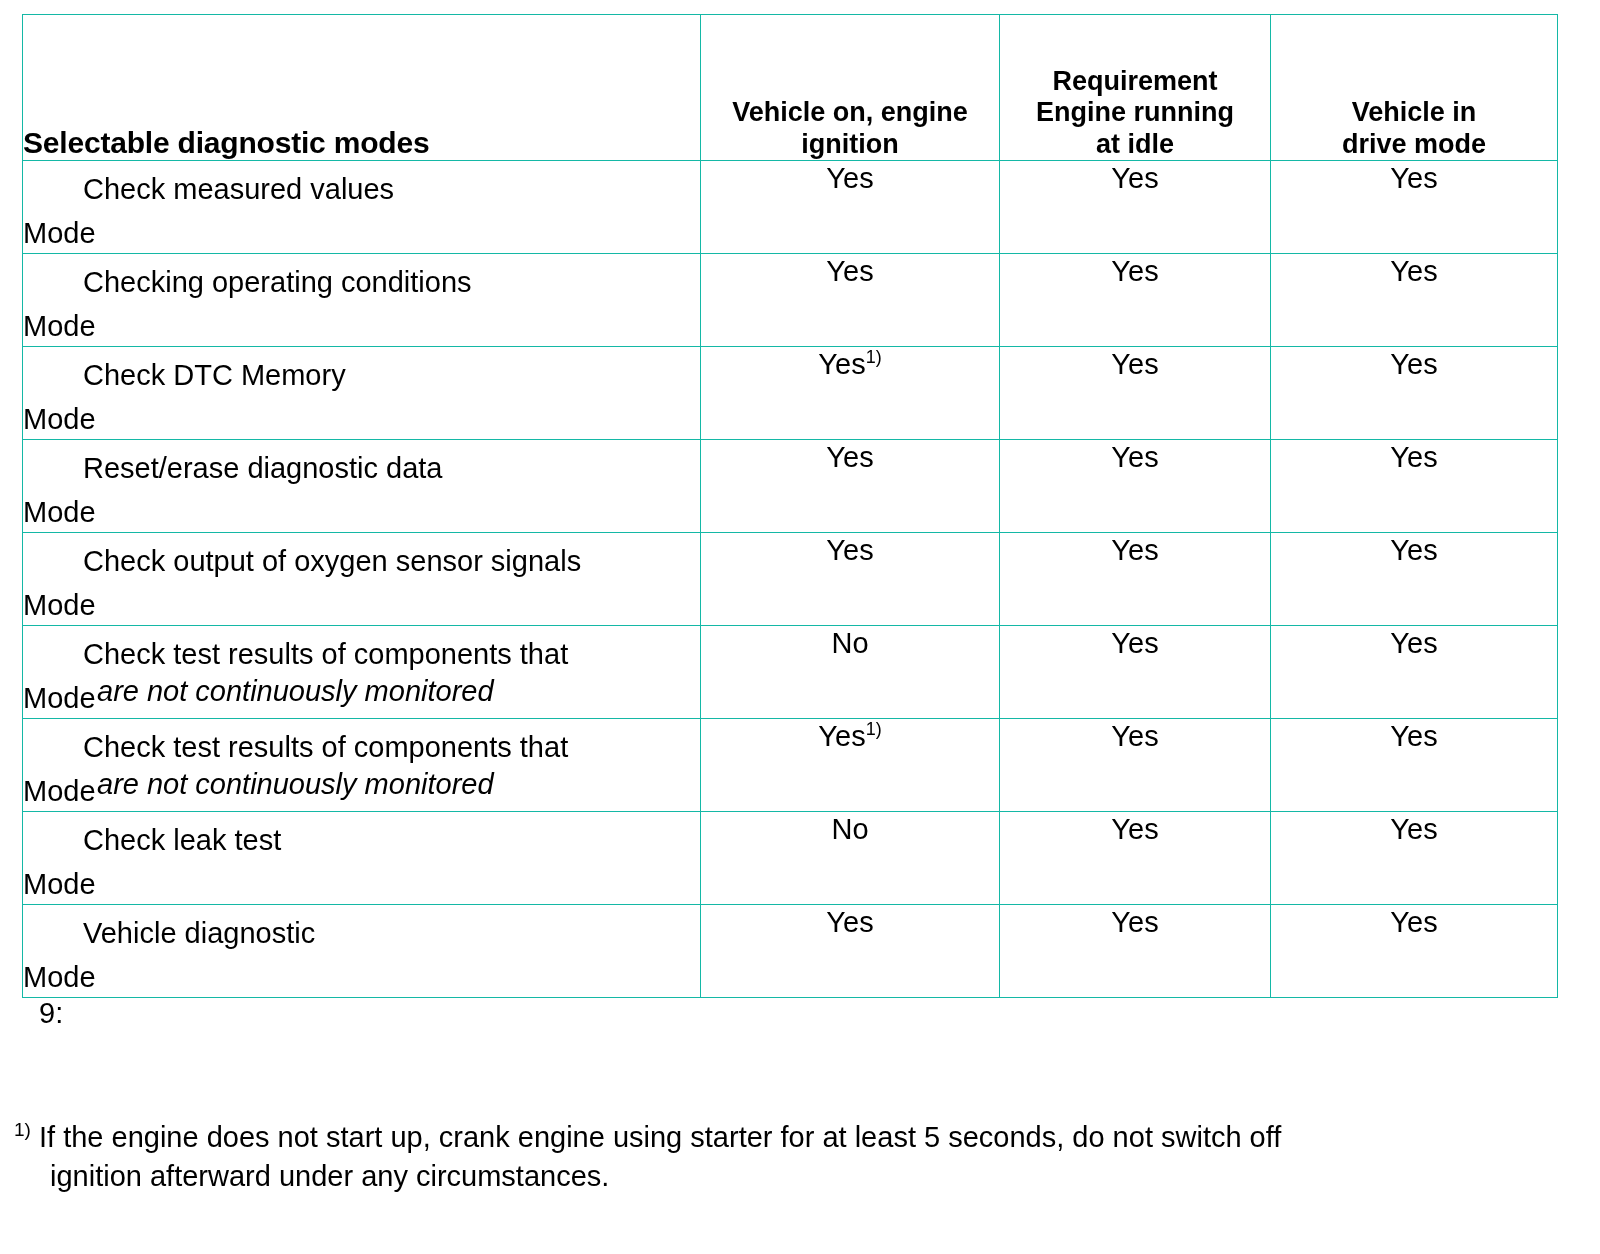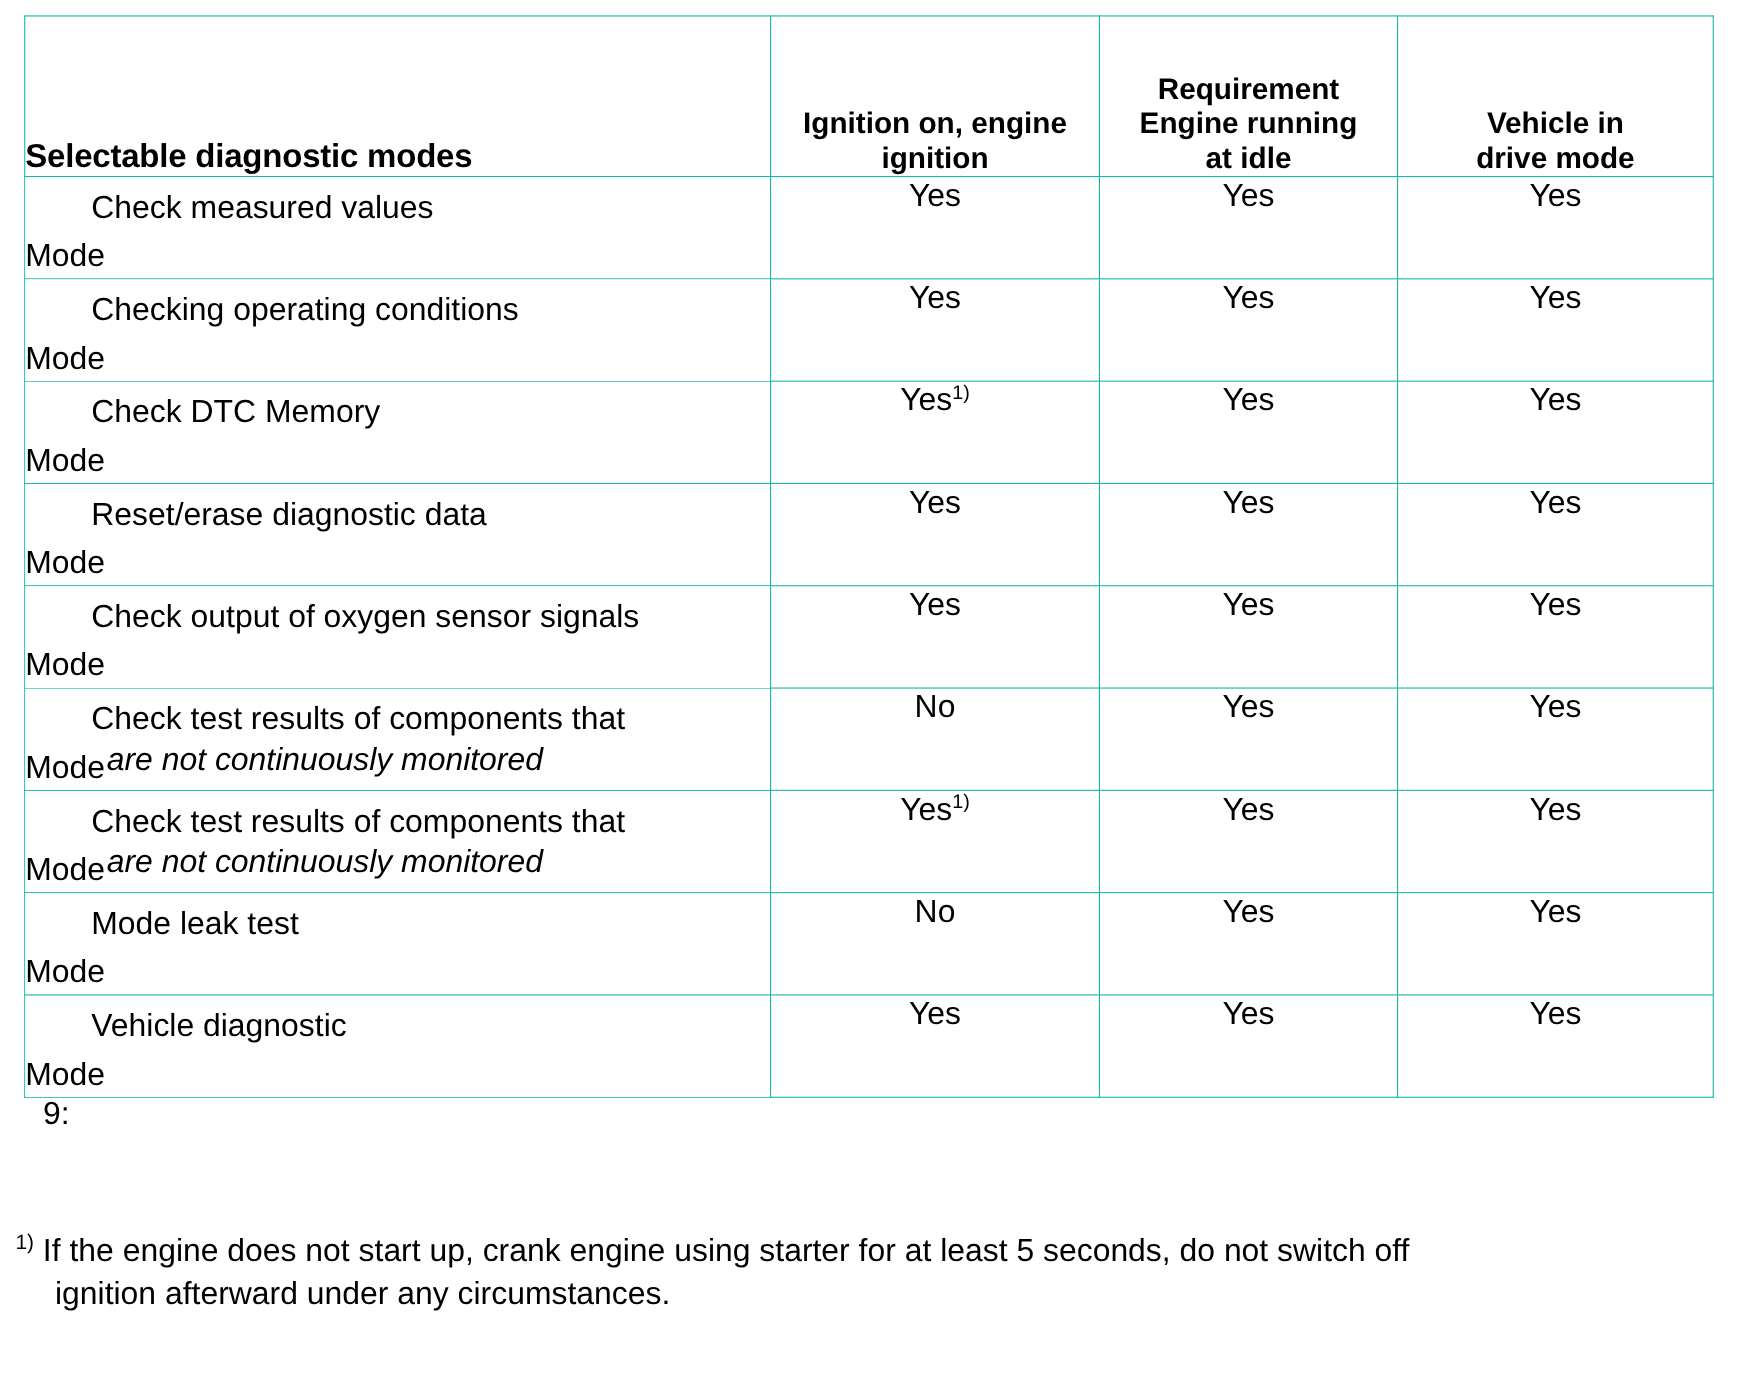--- a/index.html
+++ b/index.html
@@ -141,21 +141,21 @@
       <col class="c-desc">
       <col class="c-ign">
       <col class="c-idle">
       <col class="c-drive">
     </colgroup>
 
     <tbody id="table-body">
       <tr class="head">
         <td class="hdr-title">Selectable diagnostic modes</td>
         <td class="hdr-col">
-          <span>Ignition on, engine</span><br>
+          <span>Vehicle on, engine</span><br>
           <span>ignition</span>
         </td>
         <td class="hdr-col">
           <span class="hdr-req">Requirement</span>
           <span>Engine running</span><br>
           <span>at idle</span>
         </td>
         <td class="hdr-col">
           <span>Vehicle in</span><br>
           <span>drive mode</span>
@@ -244,21 +244,21 @@
           <td class="val-cell"><span>Yes</span><span class="sup">1)</span></td>
           <td class="val-cell"><span>Yes</span></td>
           <td class="val-cell"><span>Yes</span></td>
         </tr>
         <tr class="body-row">
           <td class="mode-cell">
             <span class="mode-label">
               <span class="mode-word">Mode</span>
               <span class="mode-num">8:</span>
             </span>
-            <span class="mode-desc"><span>Mode leak test</span></span>
+            <span class="mode-desc"><span>Check leak test</span></span>
           </td>
           <td class="val-cell"><span>No</span></td>
           <td class="val-cell"><span>Yes</span></td>
           <td class="val-cell"><span>Yes</span></td>
         </tr>
         <tr class="body-row">
           <td class="mode-cell">
             <span class="mode-label">
               <span class="mode-word">Mode</span>
               <span class="mode-num">9:</span>

